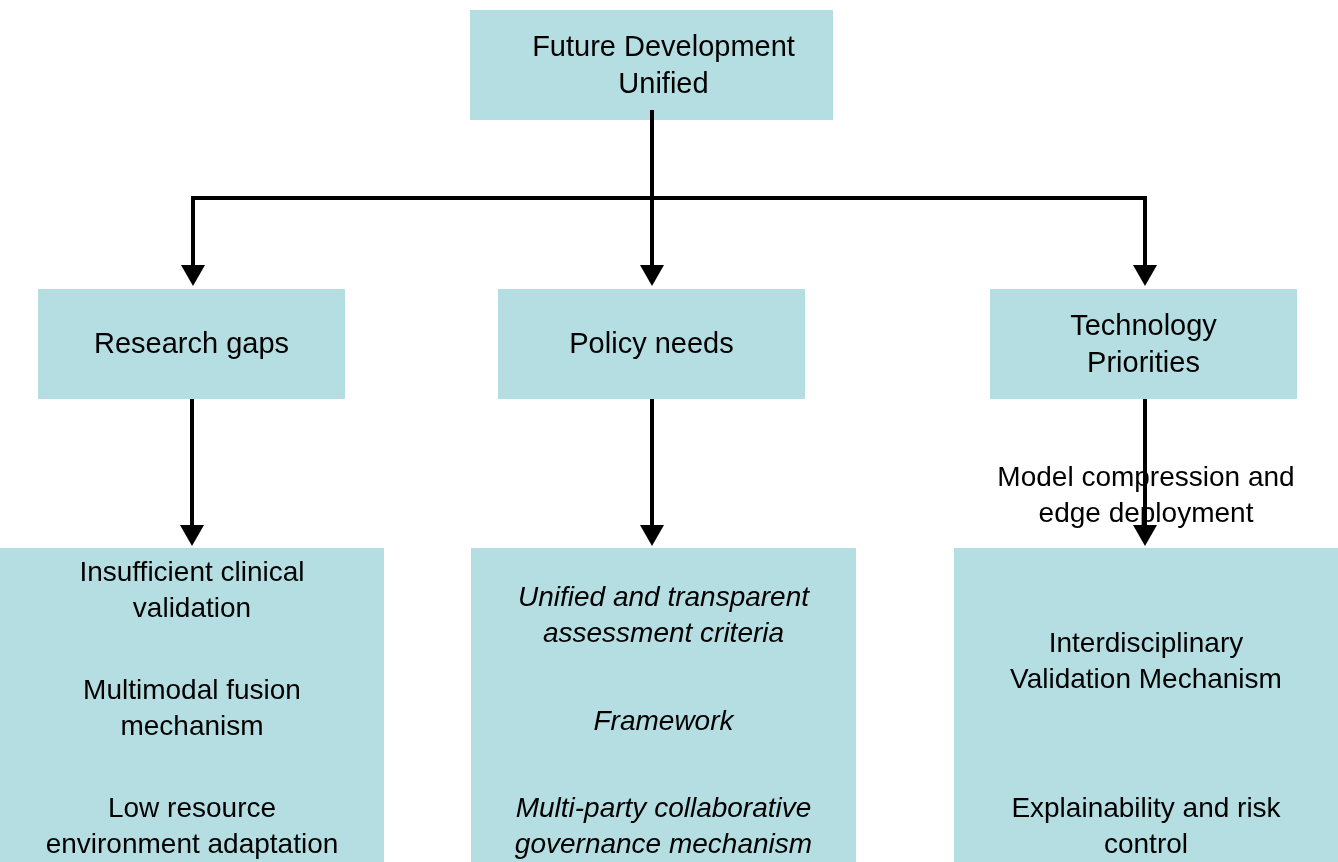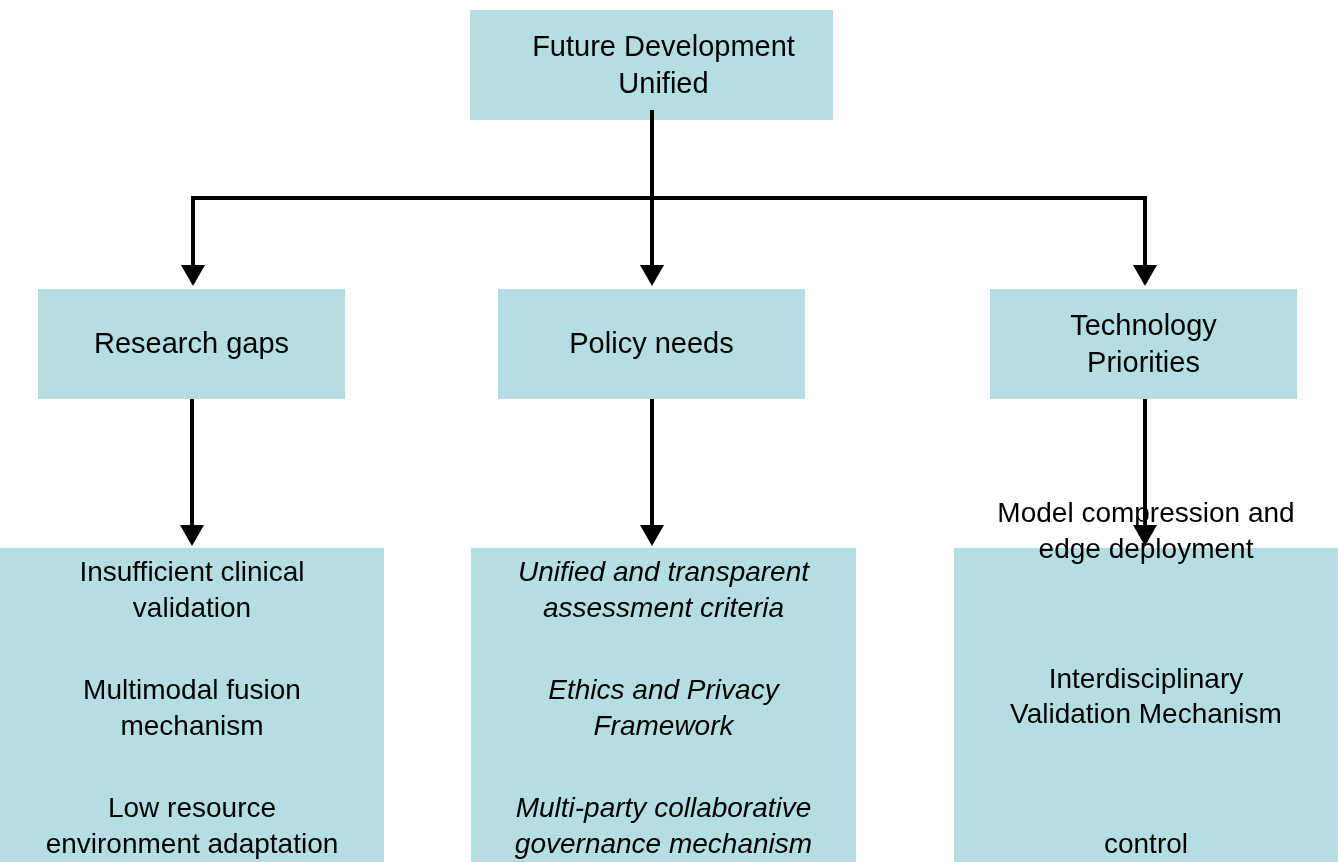--- a/index.html
+++ b/index.html
@@ -147,21 +147,20 @@
     </span>
   </div>
 
   <div class="node node-leaf node-leaf-2">
     <span class="leaf-item">
       <span class="node-line">Unified and transparent</span>
       <span class="node-line">assessment criteria</span>
     </span>
     <span class="leaf-gap"></span>
     <span class="leaf-item">
-      <span class="node-line">Ethics and Privacy</span>
       <span class="node-line">Framework</span>
     </span>
     <span class="leaf-gap"></span>
     <span class="leaf-item">
       <span class="node-line">Multi-party collaborative</span>
       <span class="node-line">governance mechanism</span>
     </span>
   </div>
 
   <div class="node node-leaf node-leaf-3">
@@ -169,17 +168,18 @@
       <span class="node-line">Model compression and</span>
       <span class="node-line">edge deployment</span>
     </span>
     <span class="leaf-gap"></span>
     <span class="leaf-item">
       <span class="node-line">Interdisciplinary</span>
       <span class="node-line">Validation Mechanism</span>
     </span>
     <span class="leaf-gap"></span>
     <span class="leaf-item">
+      <span class="node-line">Explainability and risk</span>
       <span class="node-line">control</span>
     </span>
   </div>
 
 </div>
 
 </body></html>

